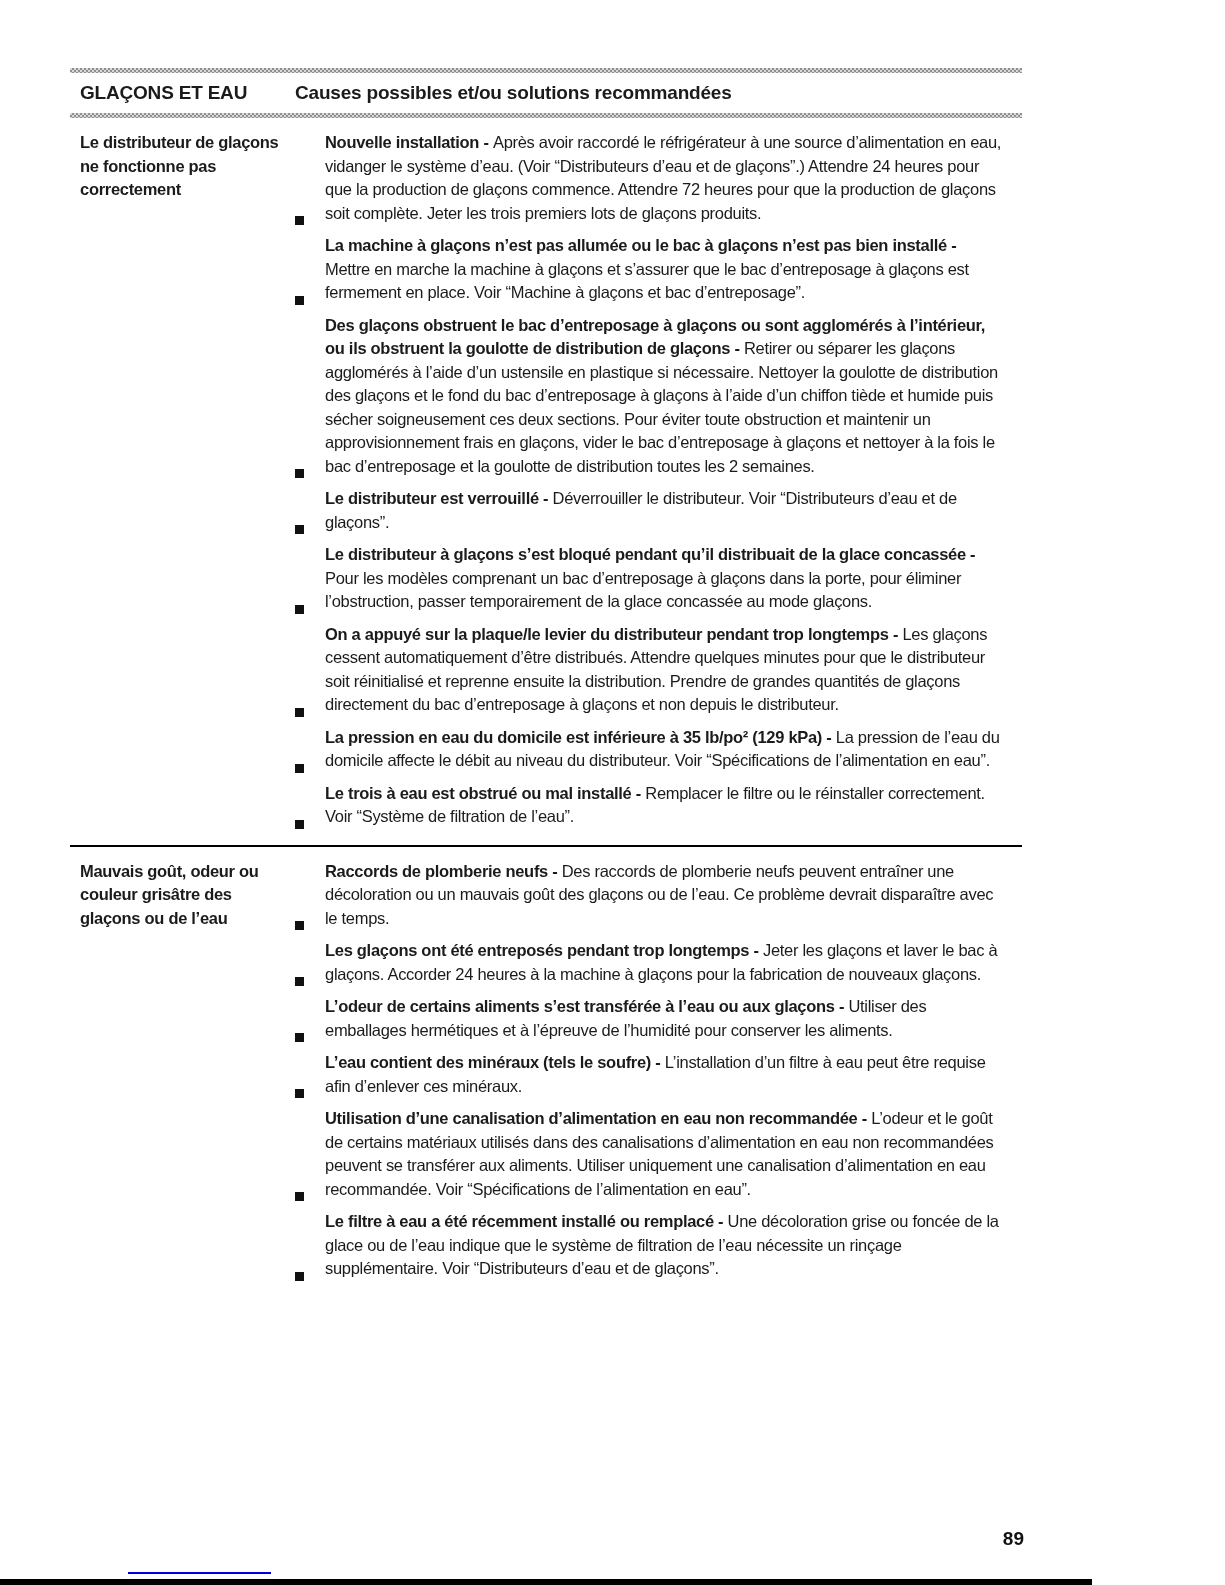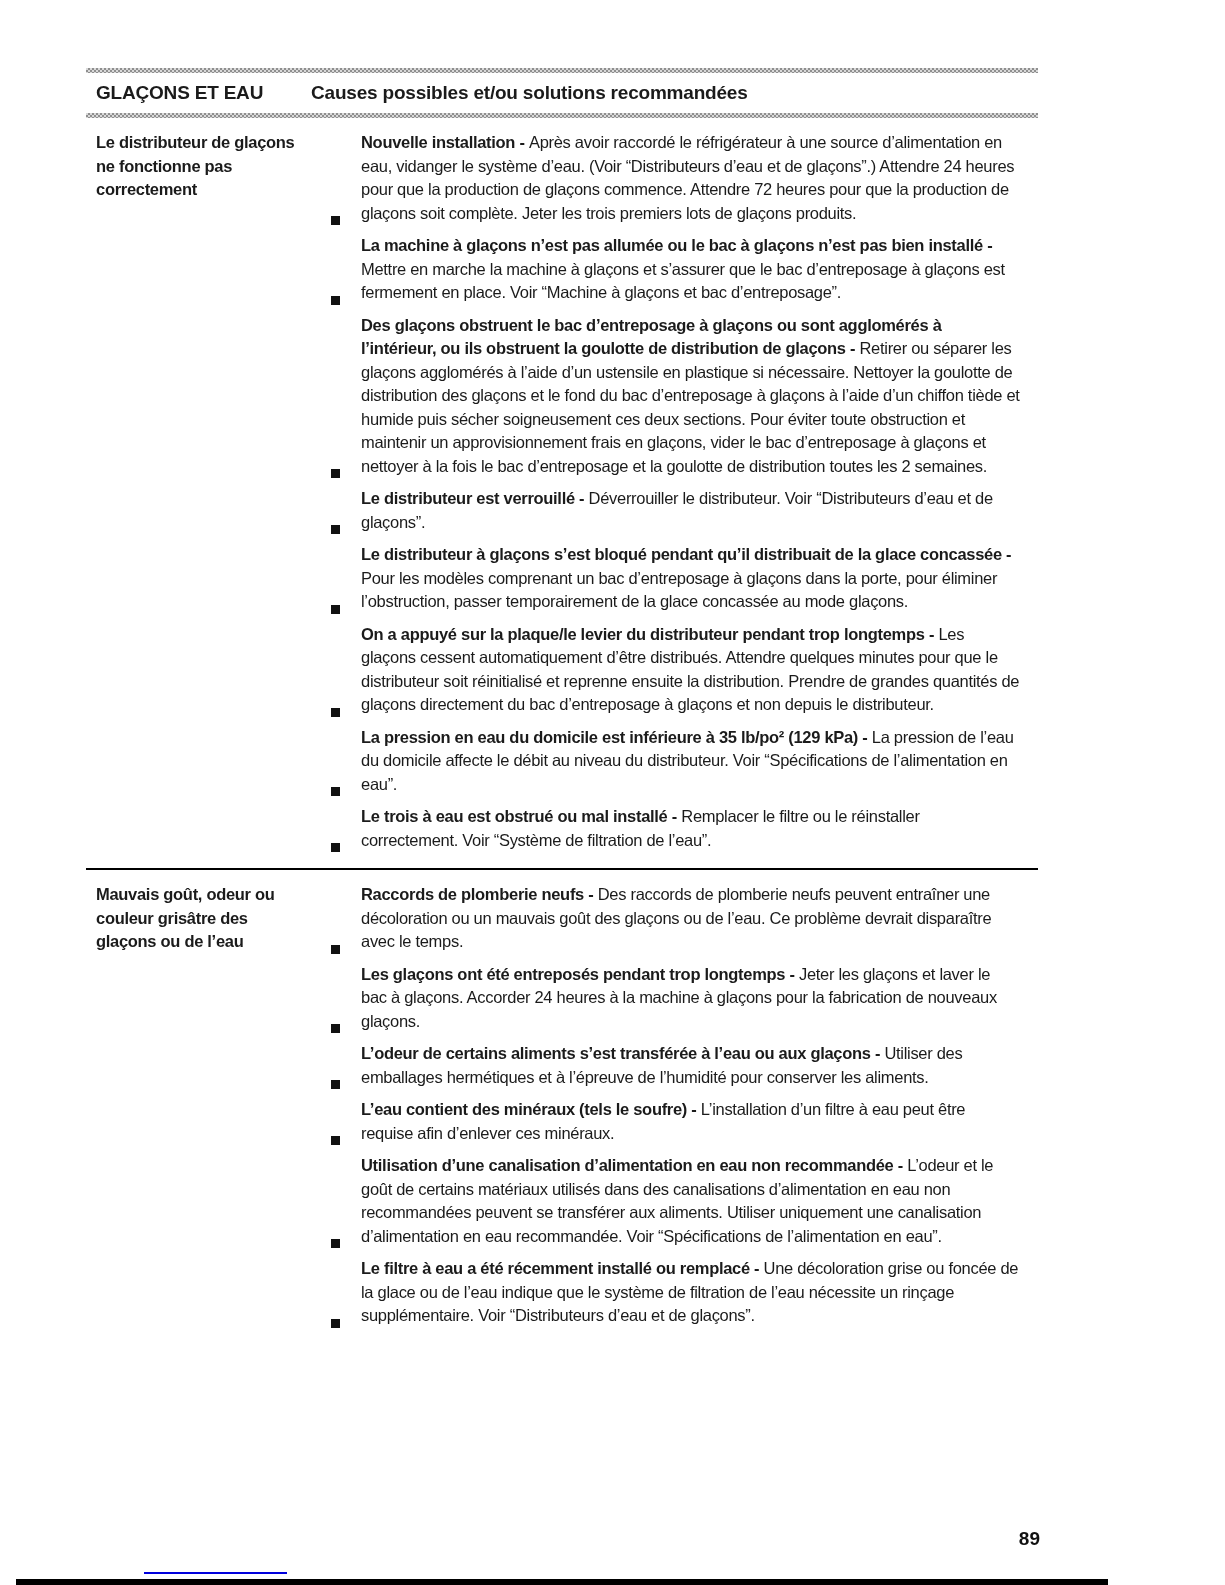--- a/index.html
+++ b/index.html
@@ -4,21 +4,20 @@
 <style>
   html, body { margin: 0; padding: 0; background: #ffffff; }
   .page {
     position: relative;
     width: 1092px;
     height: 1585px;
     background: #ffffff;
     overflow: hidden;
     font-family: "Liberation Sans", sans-serif;
     color: #1b1b1b;
-    margin-left: 16px;
   }
   .inner {
     position: absolute;
     left: 70px;
     right: 70px;
     top: 68px;
   }
   .rule-gray {
     height: 5px;
     background: repeating-conic-gradient(#8f8f8f 0% 25%, #d9d9d9 0% 50%) 0 0 / 4px 4px;
@@ -33,21 +32,20 @@
     font-weight: bold;
     font-size: 19px;
     letter-spacing: -0.2px;
     line-height: 23px;
   }
   .hcell.c1 { padding-left: 10px; }
   .section {
     display: grid;
     grid-template-columns: 225px 1fr;
     padding: 13px 0 16px 0;
-    gap: 20px;
   }
   .section + .section { border-top: 2px solid #000000; }
   .issue-label {
     font-weight: bold;
     font-size: 16.5px;
     line-height: 23.5px;
     letter-spacing: -0.3px;
     padding-left: 10px;
     padding-right: 14px;
   }

